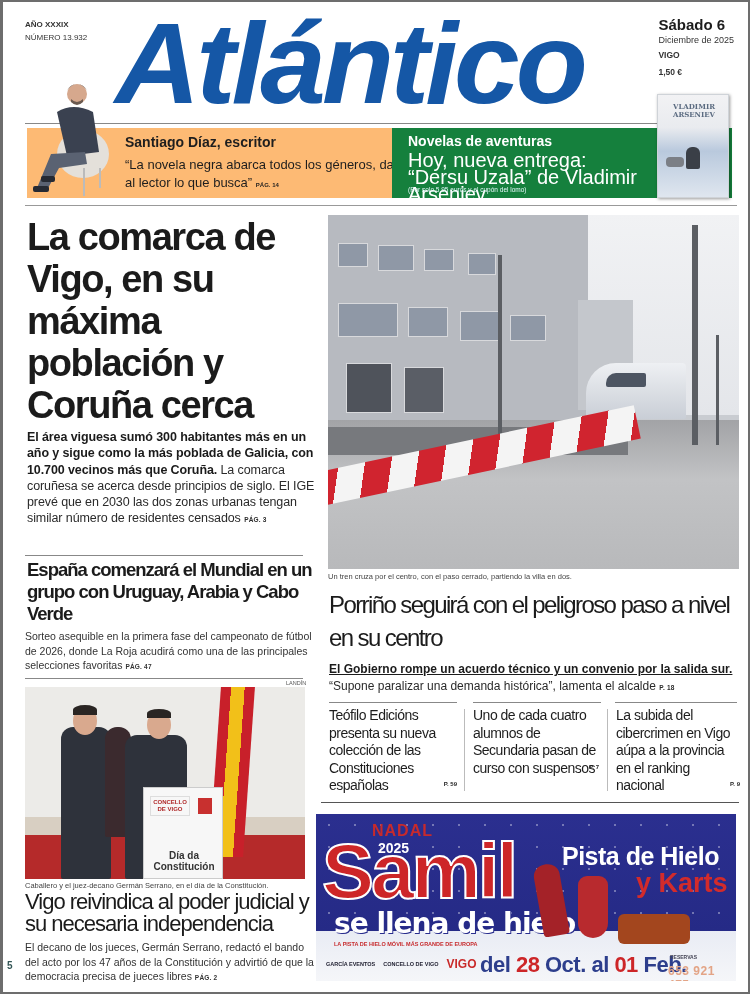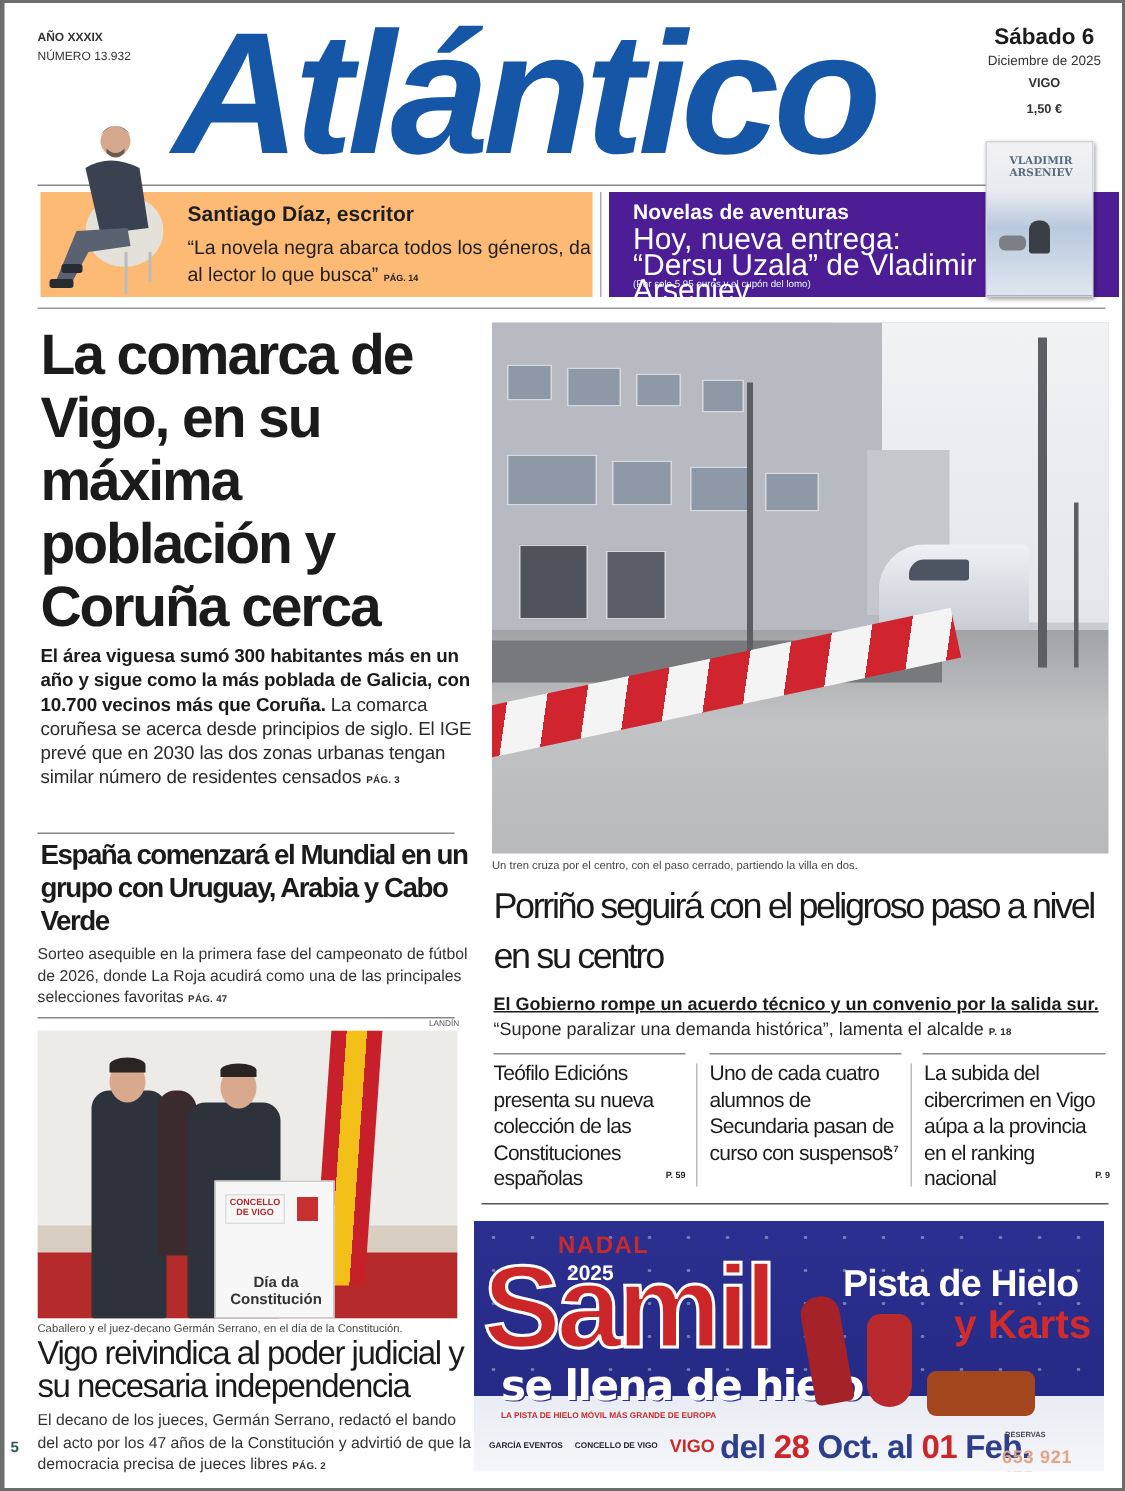--- a/index.html
+++ b/index.html
@@ -5,36 +5,36 @@
   * { box-sizing: border-box; margin: 0; padding: 0; }
   html, body { width: 750px; height: 994px; overflow: hidden; background: #ffffff; }
   body { font-family: "Liberation Sans", "DejaVu Sans", sans-serif; color: #1c1c1c; position: relative; }
   .page { position: absolute; left: 0; top: 0; width: 750px; height: 994px; background: #fff; border-left: 3px solid #6d6d6d; border-top: 2px solid #6d6d6d; border-right: 2px solid #6d6d6d; border-bottom: 2px solid #6d6d6d; }
   .abs { position: absolute; }
 
   
   .meta-left { left: 22px; top: 16px; font-size: 8px; line-height: 13px; color: #333; }
   .meta-left .year { font-weight: bold; }
   .logo { left: 112px; top: 2px; width: 540px; height: 118px; font-family: "Liberation Sans", sans-serif; font-weight: bold; font-style: italic; font-size: 118px; line-height: 118px; color: #1557a6; letter-spacing: -4px; transform: scaleY(0.98); }
-  .meta-right { right: 14px; top: 14px; text-align: center; font-size: 9px; line-height: 13px; color: #333; }
+  .meta-right { right: 14px; top: 14px; text-align: left; font-size: 9px; line-height: 13px; color: #333; }
   .meta-right .day { font-size: 15px; font-weight: bold; line-height: 18px; color: #1c1c1c; }
   .meta-right .city, .meta-right .price { font-weight: bold; font-size: 8.5px; }
   .meta-right .city { margin-top: 2px; }
   .meta-right .price { margin-top: 4px; }
 
   .rule-top { left: 22px; top: 121px; width: 700px; height: 1px; background: #888; }
 
   
   .promo-yellow { left: 24px; top: 126px; width: 368px; height: 70px; background: #fdba74; }
   .promo-yellow .title { position: absolute; left: 98px; top: 6px; font-weight: bold; font-size: 14px; color: #1e1e1e; }
   .promo-yellow .quote { position: absolute; left: 98px; top: 28px; font-size: 13px; line-height: 18px; color: #1e1e1e; width: 270px; }
   .promo-yellow .pag { font-size: 6px; font-weight: bold; }
   .author-photo { left: 24px; top: 70px; width: 82px; height: 126px; }
   .sep-v { left: 397px; top: 126px; width: 1px; height: 70px; background: #aaa; }
-  .promo-cyan { left: 403px; top: 126px; width: 340px; height: 70px; background: #4c1d95; }
+  .promo-cyan { left: 389px; top: 126px; width: 340px; height: 70px; background: #15803d; }
   .promo-cyan .title { position: absolute; left: 16px; top: 5px; font-weight: bold; font-size: 14px; color: #fff; }
   .promo-cyan .line { position: absolute; left: 16px; top: 24px; font-size: 20px; line-height: 17px; color: #fff; width: 240px; }
   .promo-cyan .note { position: absolute; left: 16px; top: 58px; font-size: 6.5px; color: #e6f7fb; }
   .book { left: 654px; top: 92px; width: 72px; height: 104px; background: linear-gradient(#f2f2f4 0%, #e9ebef 32%, #b9c9dd 55%, #dfe6ef 100%); box-shadow: 1px 1px 3px rgba(0,0,0,.4); border: 1px solid #cfd3d8; }
   .book .t { position: absolute; left: 4px; top: 8px; width: 64px; text-align: center; font-family: "DejaVu Serif", serif; font-size: 7px; font-weight: bold; color: #5b6b80; line-height: 8px; }
   .book .fig { position: absolute; left: 28px; top: 52px; width: 14px; height: 22px; background: #3a3f47; border-radius: 6px 6px 2px 2px; }
   .book .deer { position: absolute; left: 8px; top: 62px; width: 18px; height: 10px; background: #7b7f86; border-radius: 4px; }
 
   .rule-2 { left: 22px; top: 203px; width: 712px; height: 1px; background: #999; }
 

